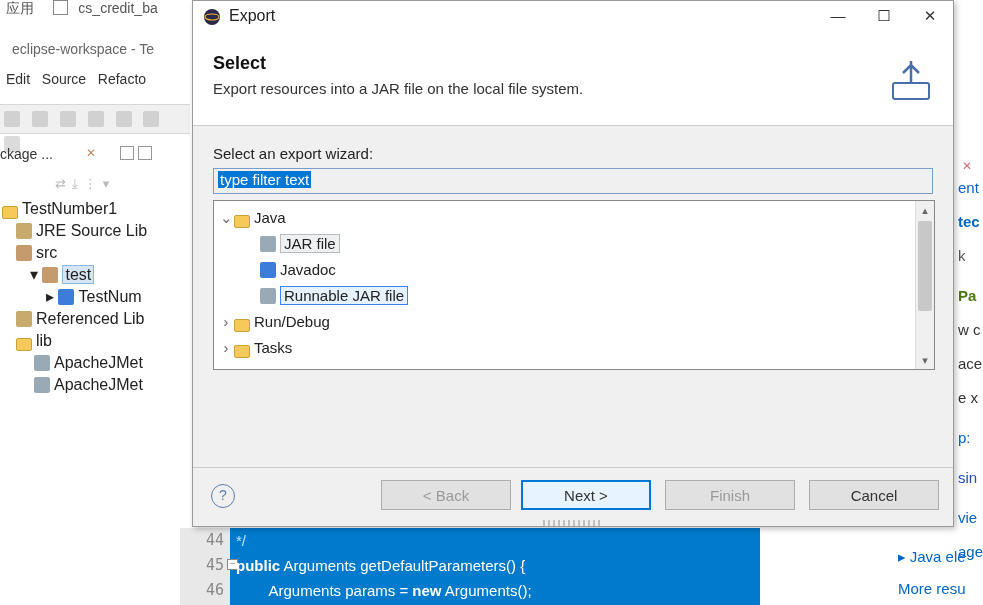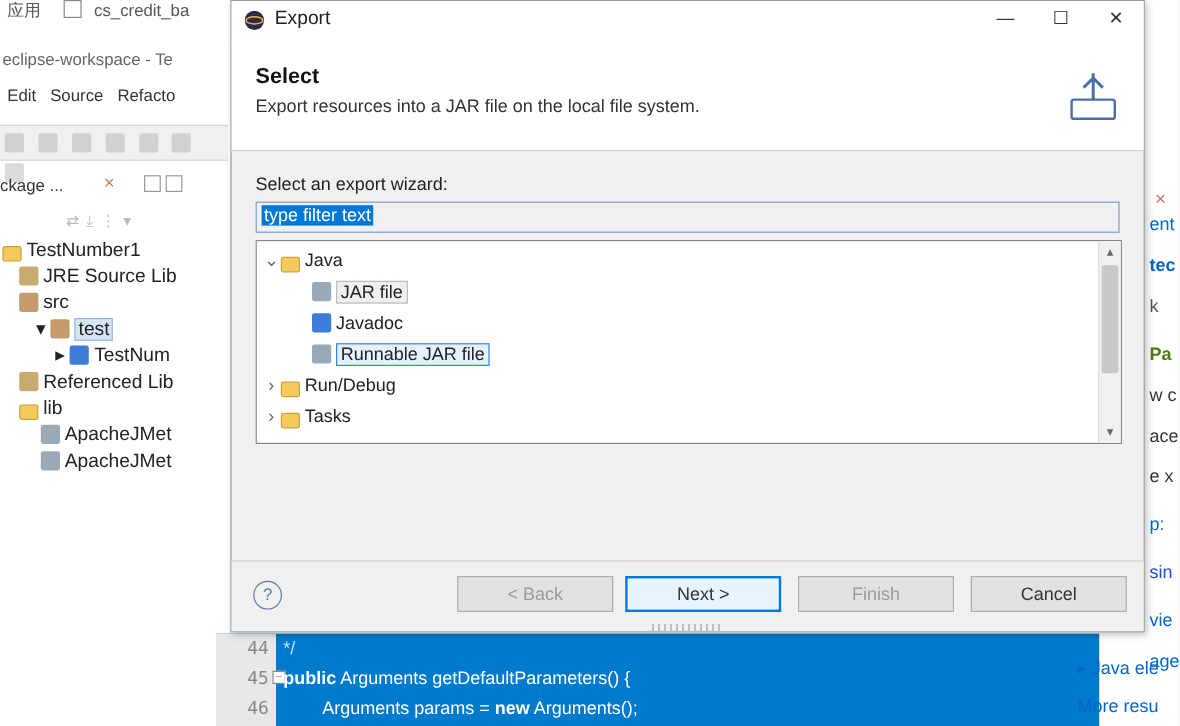--- a/index.html
+++ b/index.html
@@ -1,34 +1,34 @@
 <!DOCTYPE html>
 <html><head>
 <meta charset="utf-8">
 <style>
 html,body{margin:0;padding:0;font-family:"Segoe UI",Tahoma,sans-serif;font-size:14px;background:#f4f4f4;overflow:hidden}
 #stage{position:relative;width:983px;height:605px;background:#fff}
 .abs{position:absolute}
 
 .bg-tab{top:0;left:60;height:28px;color:#555}
-.bg-title{top:41px;left:0;width:190px;height:24px;color:#666;padding-left:2px}
+.bg-title{top:41px;left:0;width:190px;height:24px;color:#666;padding-left:12px}
 .bg-menu{top:71px;left:6px;color:#333}
 .bg-toolbar{top:104px;left:0;width:190px;height:28px;background:#f0f0f0;border-top:1px solid #d7d7d7;border-bottom:1px solid #d7d7d7}
 .tb-ico{display:inline-block;width:16px;height:16px;margin:6px 4px 0 4px;opacity:.35;background:#999;border-radius:2px}
 .bg-tabpkg{top:146px;left:0;color:#333}
 .bg-tree{top:198px;left:2px;color:#222;line-height:22px;font-size:16px}
 .bg-tree .row{white-space:nowrap}
 .bg-tree .sel{background:#d6e5f3;border:1px solid #8fb8e0;padding:0 2px}
 .ico16{display:inline-block;width:16px;height:16px;vertical-align:-3px;margin-right:4px}
 .ico-folder{background:#f6c95b;border:1px solid #caa23a;border-radius:2px;width:14px;height:11px;position:relative;top:2px}
 .ico-pkg{background:#c59b6d;border-radius:2px}
 .ico-jar{background:#9aa9b6;border-radius:2px}
 .ico-lib{background:#c8a96e;border-radius:2px}
 .ico-java{background:#3b7dd8;border-radius:2px}
-.bg-editor{top:528px;left:180px;width:736px;height:77px;background:#007acc}
+.bg-editor{top:528px;left:180px;width:580px;height:77px;background:#007acc}
 .gutter{position:absolute;left:0;top:0;width:50px;height:100%;background:#e8e8e8;color:#888;font-family:Consolas,monospace;font-size:15px;text-align:right;padding-right:6px;box-sizing:border-box;line-height:25px}
 .code{position:absolute;left:56px;top:0;color:#fff;font-family:Liberation Sans, sans-serif;font-size:15px;line-height:25px;white-space:pre}
 .kw{color:#fff;font-weight:bold}
 .code .cmt{color:#bfe4ff}
 
 .right-sliver{top:145px;left:958px;width:25px;color:#0066cc;line-height:34px;font-size:15px}
 .right-label{color:#4d7c0f;font-weight:bold}
 
 .dialog{left:192px;top:0;width:760px;height:525px;background:#f0f0f0;border:1px solid #9a9a9a;box-shadow:2px 2px 6px rgba(0,0,0,.25)}
 .dlg-title{position:absolute;left:0;top:0;width:100%;height:34px;background:#fff;border-bottom:1px solid #e3e3e3}

